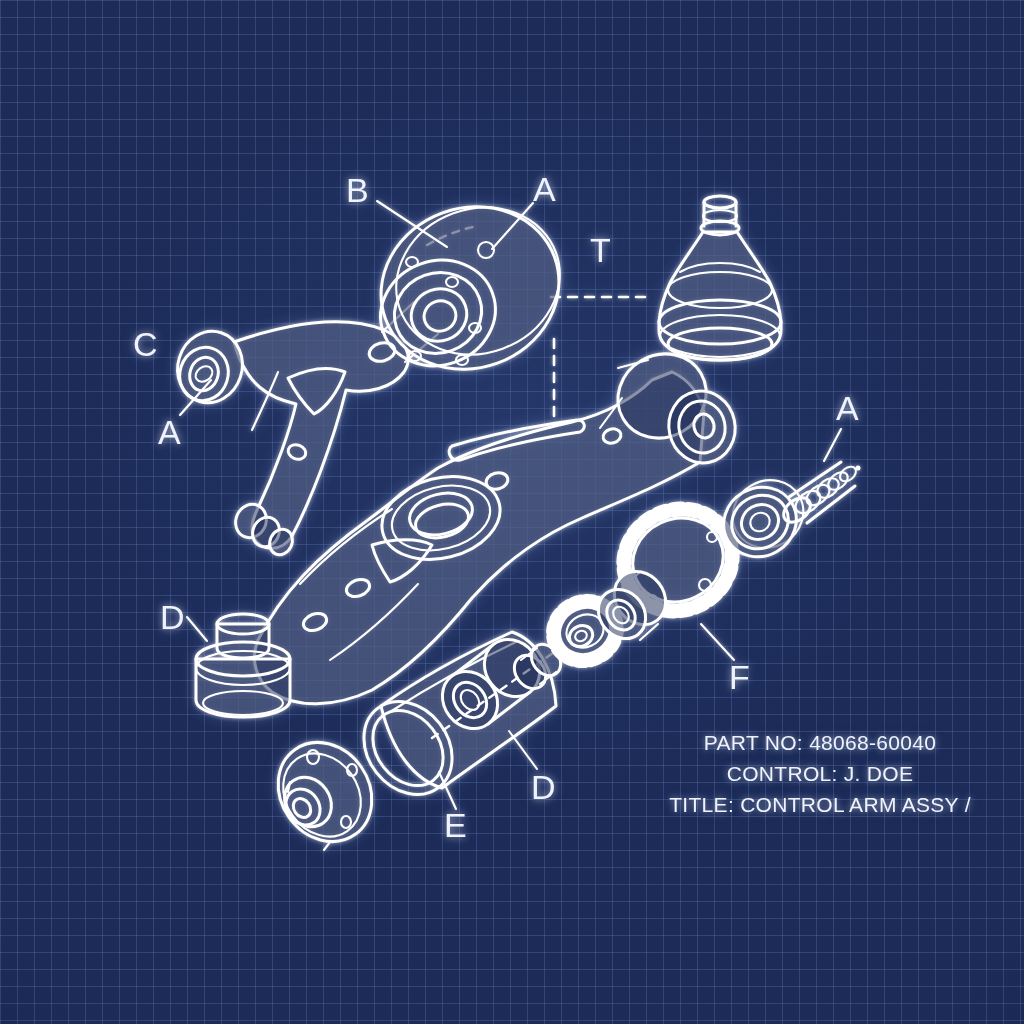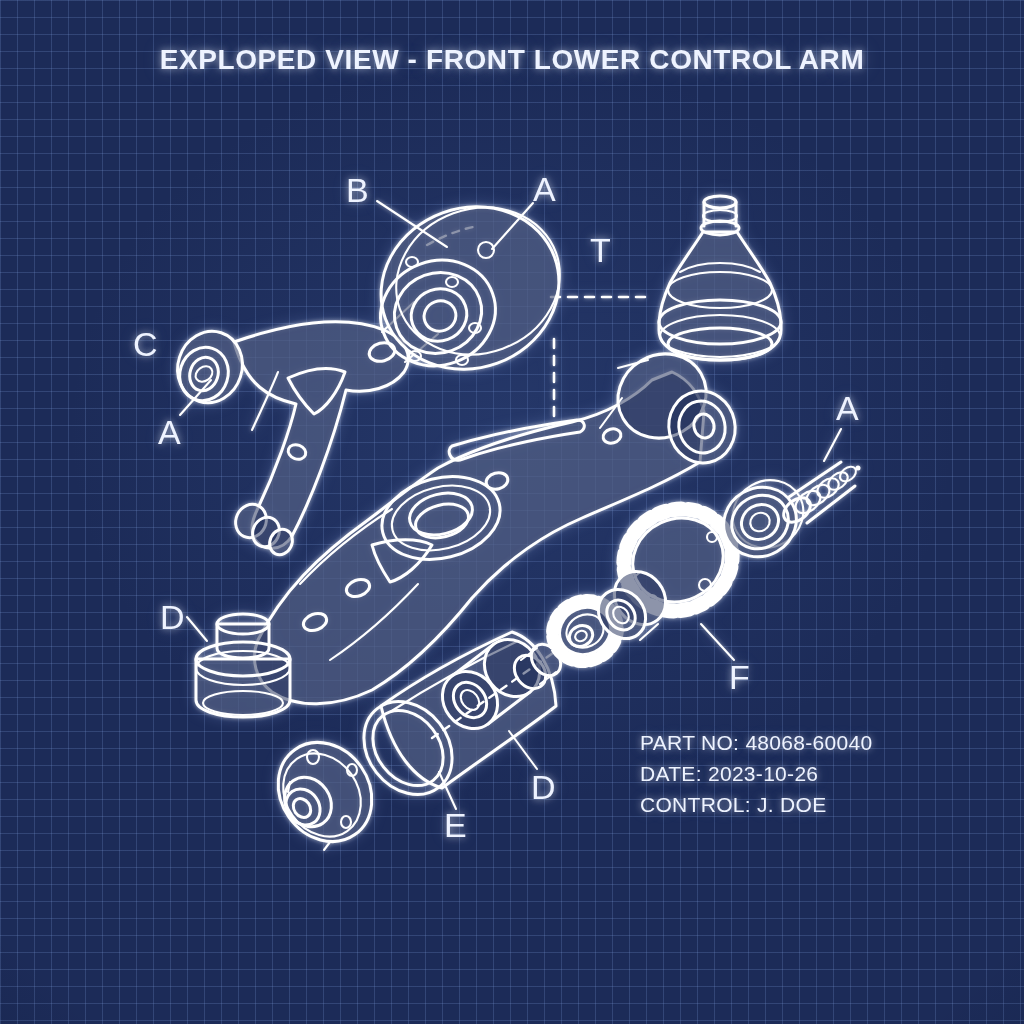--- a/index.html
+++ b/index.html
@@ -32,21 +32,21 @@
   .page-title{
     position:absolute;left:0;top:44px;width:1024px;text-align:center;
     color:var(--text,#eef3ff);font-size:28px;font-weight:600;letter-spacing:.6px;
     text-shadow:0 0 7px rgba(255,255,255,.5), 0 0 18px rgba(170,200,255,.35);
   }
   .callout{
     position:absolute;color:var(--text,#eef3ff);font-size:34px;font-weight:500;
     text-shadow:0 0 7px rgba(255,255,255,.55), 0 0 16px rgba(170,200,255,.3);
   }
   .info-block{
-    position:absolute;left:640px;top:727px;width:360px;text-align:left;
+    position:absolute;left:640px;top:727px;width:360px;text-align:center;
     color:var(--text,#eef3ff);font-size:21px;font-weight:500;line-height:31px;letter-spacing:.3px;
     text-shadow:0 0 6px rgba(255,255,255,.5), 0 0 14px rgba(170,200,255,.3);
   }
 </style>
 </head>
 <body>
 
 <div class="blueprint">
 
   <svg class="drawing" width="1024" height="1024" viewBox="0 0 1024 1024">
@@ -237,32 +237,31 @@
       <path class="ln thin" d="M533,203 L492,249"></path>
       <path class="ln thin" d="M180,415 L211,380"></path>
       <path class="ln thin" d="M187,617 L207,641"></path>
       <path class="ln thin" d="M701,624 L734,660"></path>
       <path class="ln thin" d="M537,769 L509,731"></path>
       <path class="ln thin" d="M456,809 L439,772"></path>
       <path class="ln thin" d="M841,429 L824,461"></path>
     </g>
   </svg>
 
-  <div class="page-title">EXPLOPED VIEW - FRONT LOWER CONTROL ARM</div>
 
   <div class="callout" style="left:346px;top:171px;">B</div>
   <div class="callout" style="left:533px;top:170px;">A</div>
   <div class="callout" style="left:590px;top:231px;">T</div>
   <div class="callout" style="left:133px;top:325px;">C</div>
   <div class="callout" style="left:158px;top:413px;">A</div>
   <div class="callout" style="left:160px;top:598px;">D</div>
   <div class="callout" style="left:729px;top:658px;">F</div>
   <div class="callout" style="left:531px;top:768px;">D</div>
   <div class="callout" style="left:444px;top:806px;">E</div>
   <div class="callout" style="left:836px;top:389px;">A</div>
 
   <div class="info-block">
     <div>PART NO: 48068-60040</div>
-    <div>DATE: 2023-10-26</div>
     <div>CONTROL: J. DOE</div>
+    <div>TITLE: CONTROL ARM ASSY /</div>
   </div>
 
 </div>
 
 </body></html>

